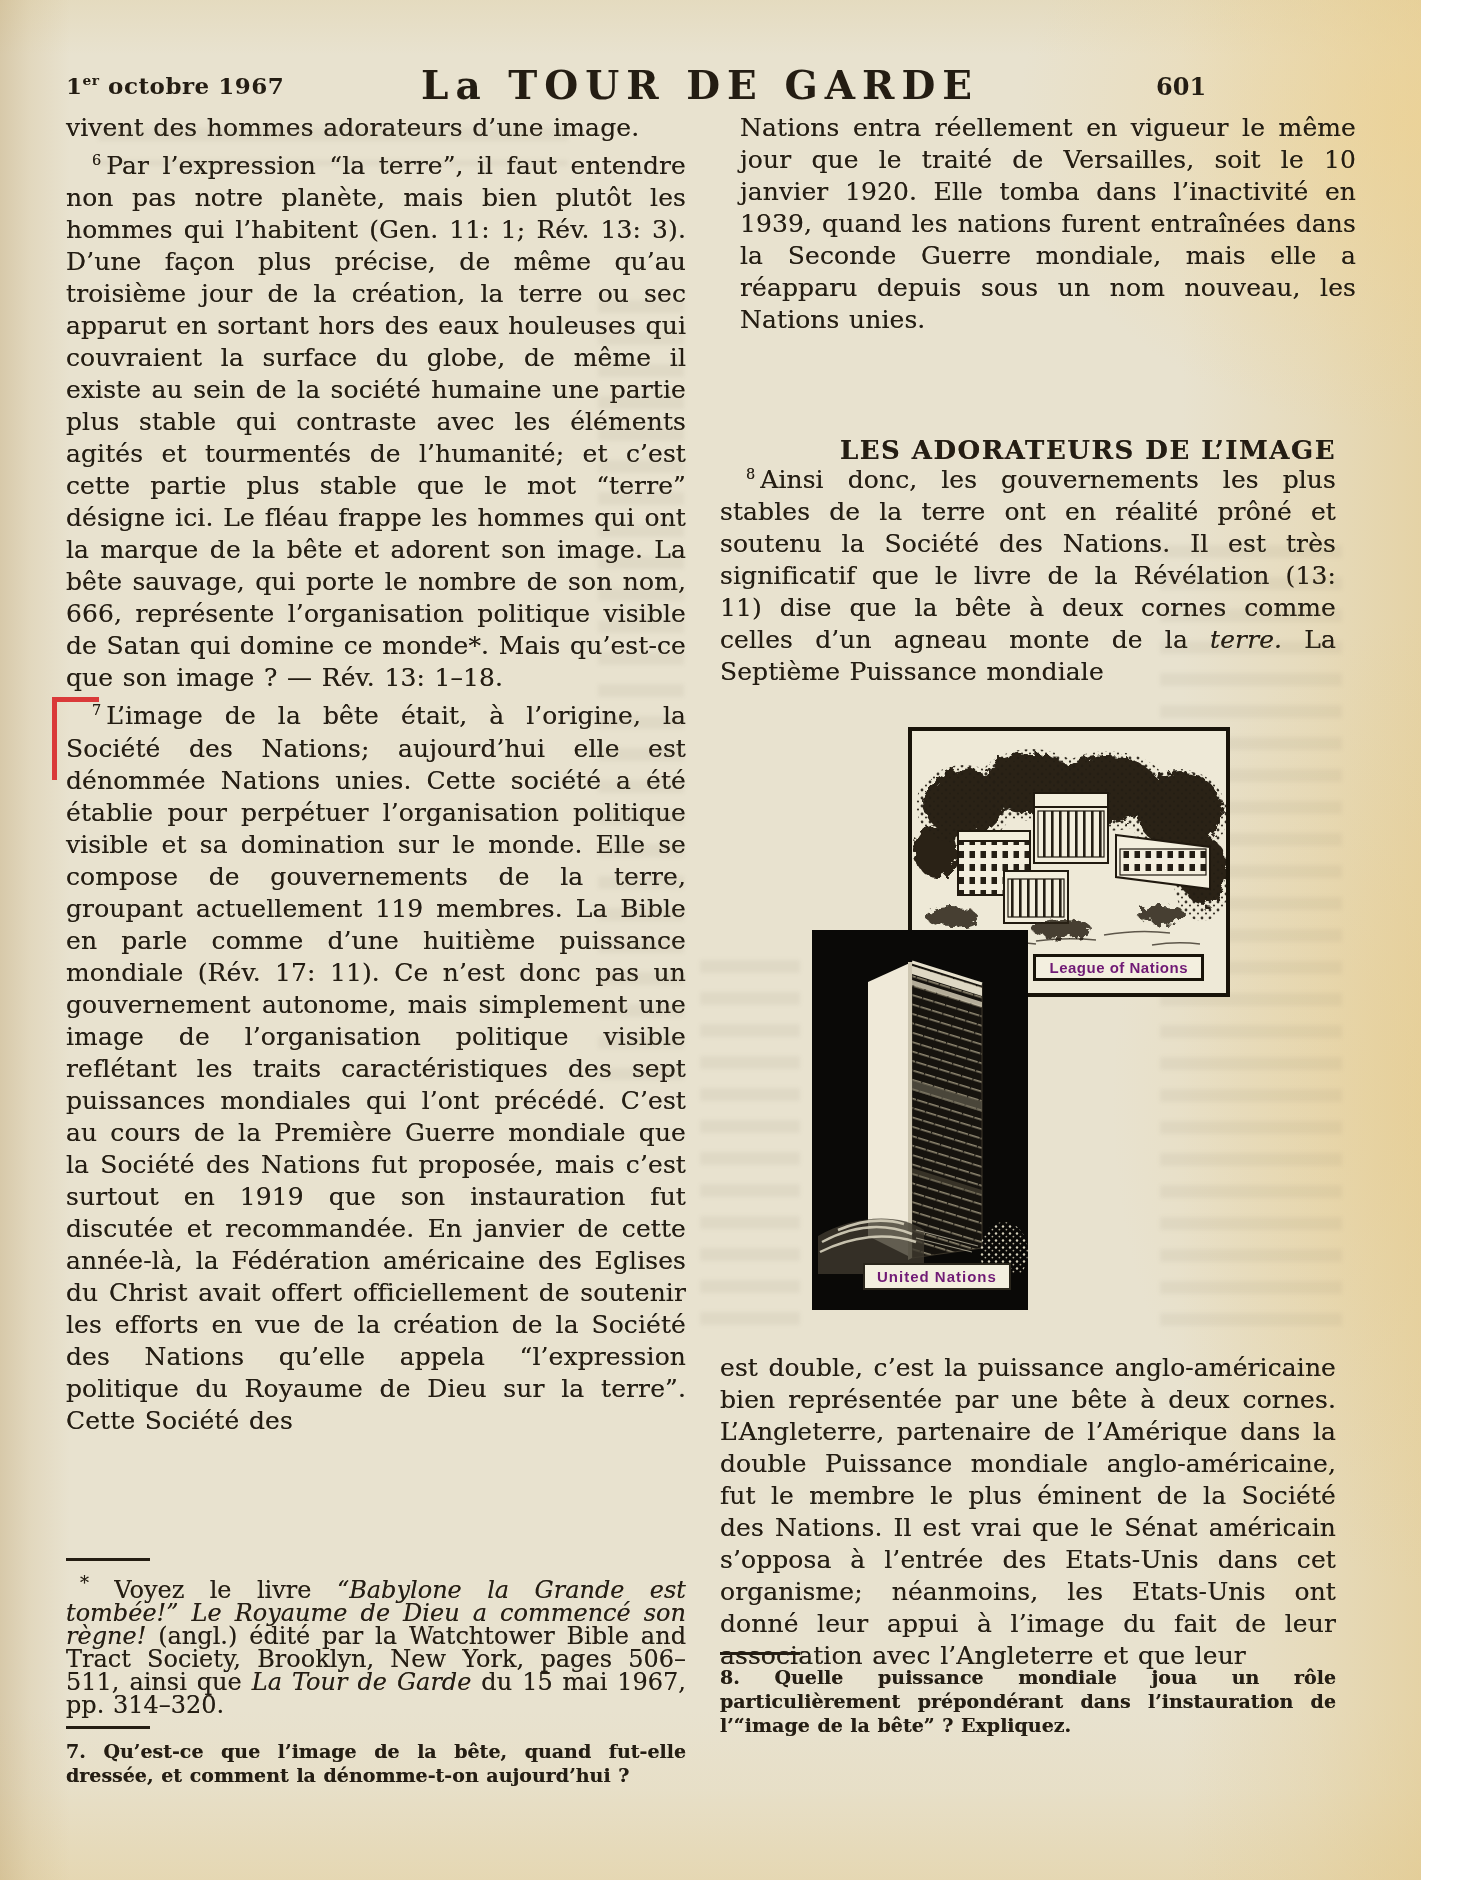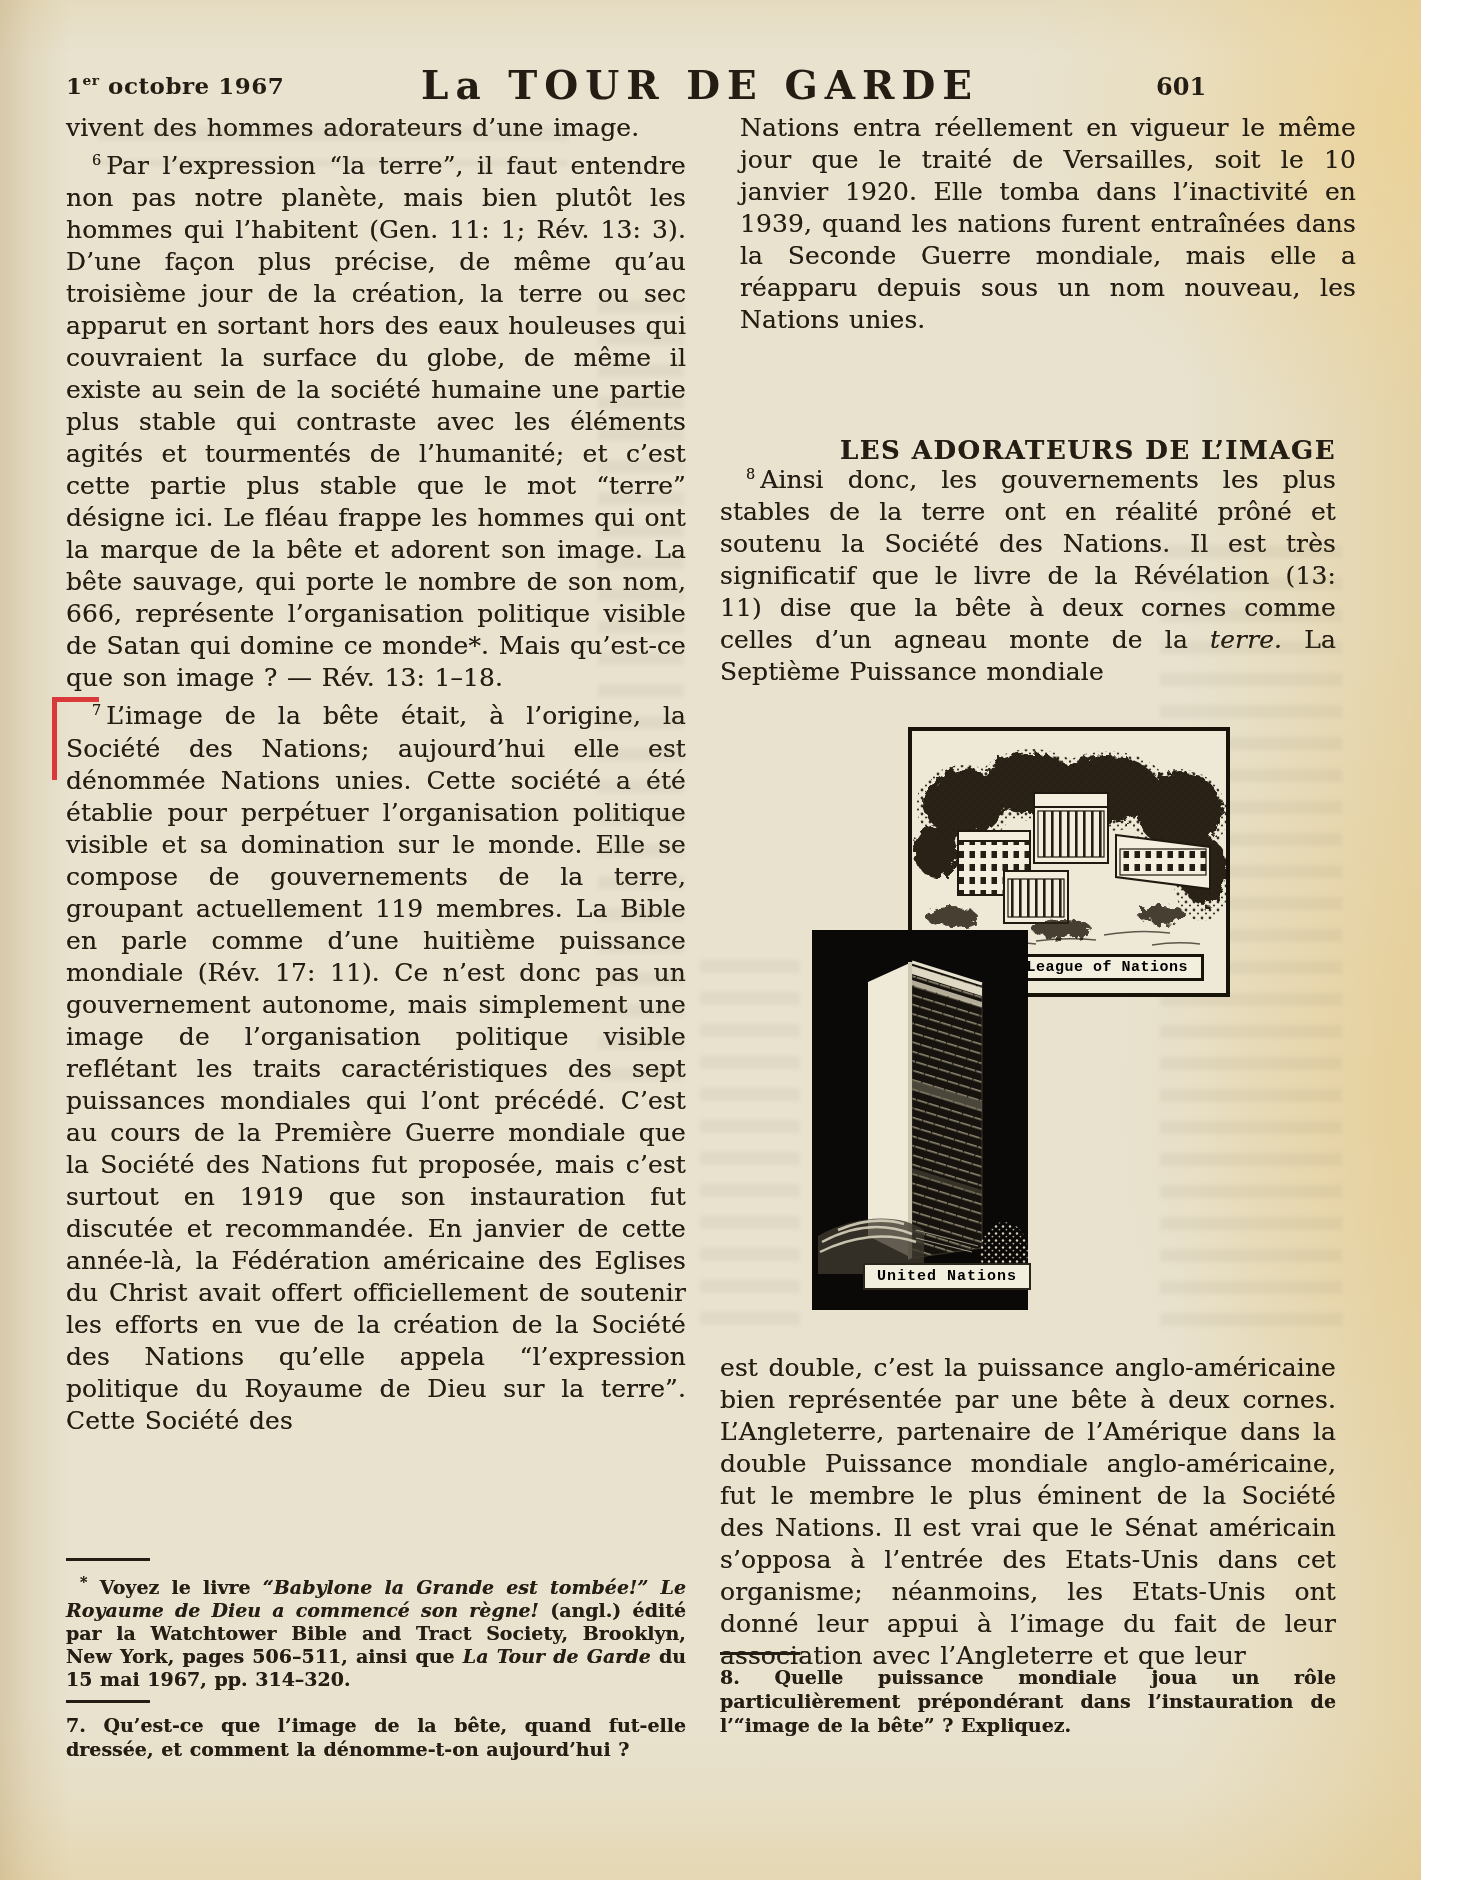--- a/index.html
+++ b/index.html
@@ -39,33 +39,33 @@
   .ital{font-style:italic;}
   
   .p7{position:relative;}
   .redmark{position:absolute;left:-14px;top:3px;width:42px;height:78px;
     border-left:5px solid #d9282a;border-top:5px solid #d9282a;opacity:.9;}
   
   .rule{height:3px;background:#241d13;width:84px;margin:0 0 10px 0;}
   .lc-foot{position:absolute;left:66px;top:1558px;width:620px;text-align:justify;
       word-spacing:1px;text-shadow:0 0 .4px rgba(36,29,19,.6);}
   .lc-foot p{margin:0;}
-  .footnote{font-size:19px;line-height:23px;font-weight:bold;text-indent:14px;margin-bottom:9px !important;}
+  .footnote{font-size:24px;line-height:23px;font-weight:normal;text-indent:14px;margin-bottom:9px !important;}
   .footnote .fmark{font-size:75%;vertical-align:super;}
   .question{font-size:19px;line-height:24px;font-weight:bold;}
   .rc-quest{position:absolute;left:720px;top:1652px;width:616px;text-align:justify;
       word-spacing:1px;text-shadow:0 0 .4px rgba(36,29,19,.6);}
   .rc-quest .rule{width:80px;}
   .rc-quest p{margin:0;}
   
   .fig-lon{position:absolute;left:908px;top:727px;width:322px;height:270px;
     background:#eee9d7;border:4px solid #181309;box-sizing:border-box;z-index:2;}
   .fig-lon svg{display:block;width:100%;height:100%;}
-  .fig-caption{position:absolute;font-family:Liberation Mono, monospace;font-weight:bold;
-    color:#000000;background:#f3efdf;white-space:nowrap;}
+  .fig-caption{position:absolute;font-family:Liberation Sans, sans-serif;font-weight:bold;
+    color:#701a75;background:#f3efdf;white-space:nowrap;}
   .cap-lon{right:22px;bottom:12px;border:3px solid #181309;padding:2px 13px;font-size:15px;letter-spacing:.5px;}
   .fig-un{position:absolute;left:812px;top:930px;width:216px;height:380px;background:#0a0907;z-index:3;}
   .fig-un svg{display:block;width:100%;height:100%;}
   .cap-un{left:51px;bottom:20px;padding:3px 12px;font-size:15px;letter-spacing:1px;border:2px solid #2a261c;}
   
   .ghost{position:absolute;z-index:1;filter:blur(2px);opacity:.55;
     background:repeating-linear-gradient(180deg, rgba(118,106,82,.14) 0px, rgba(118,106,82,.14) 13px,
       rgba(0,0,0,0) 13px, rgba(0,0,0,0) 32px);}
 </style>
 </head>

